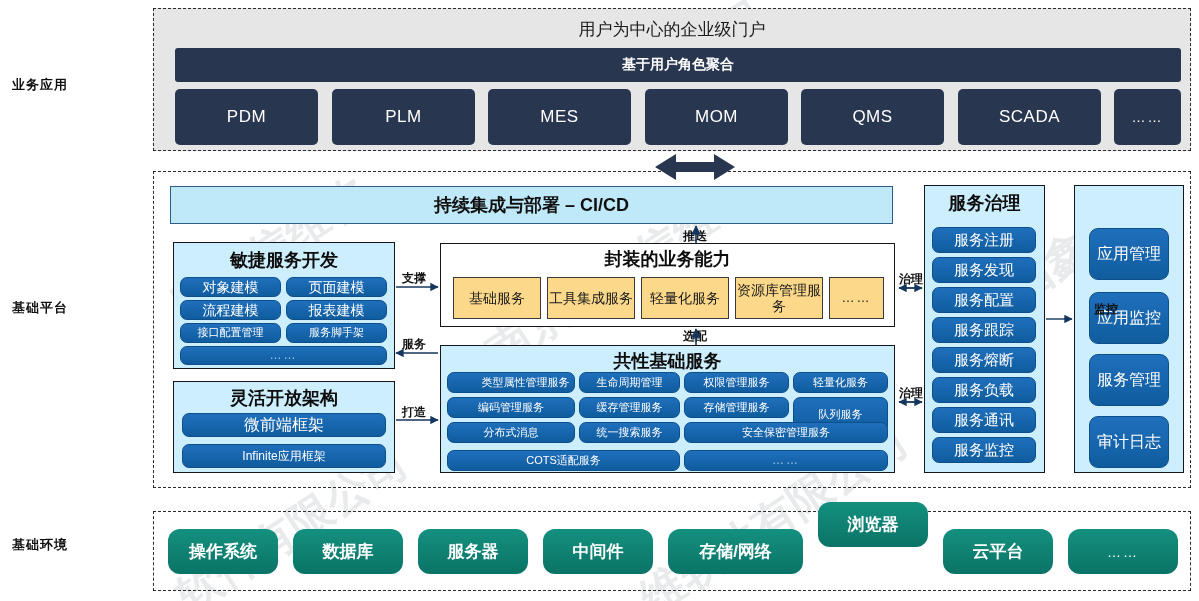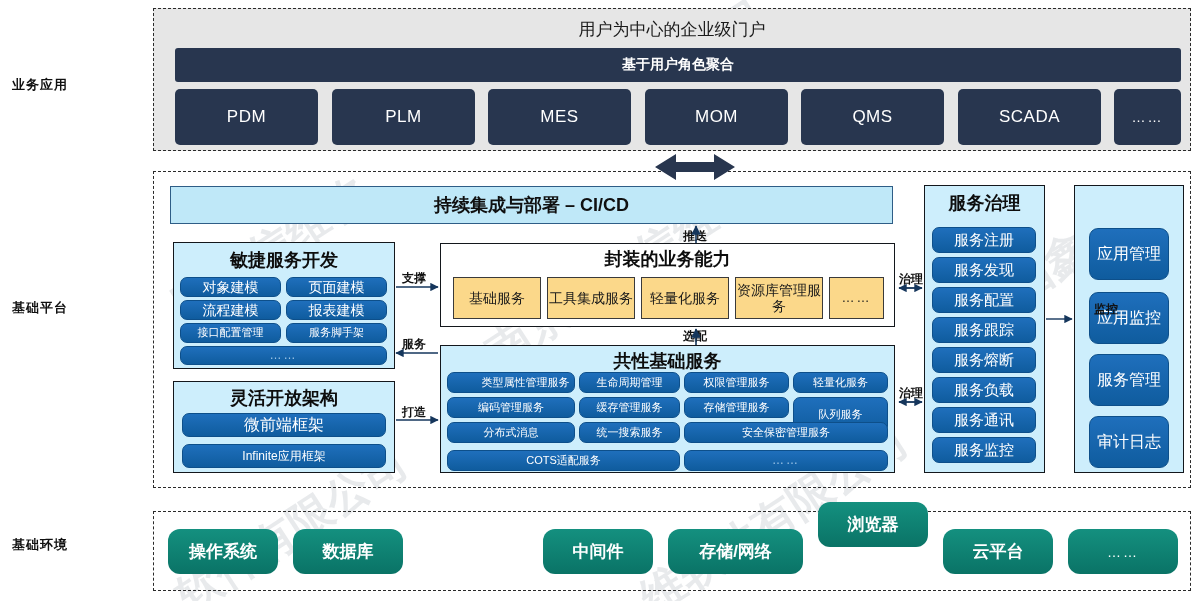--- a/index.html
+++ b/index.html
@@ -291,20 +291,21 @@
   </div>
   <div class="ops-pill" style="left:1089px;top:228px;width:80px;height:52px;">应用管理</div>
   <div class="ops-pill" style="left:1089px;top:292px;width:80px;height:52px;">应用监控</div>
   <div class="ops-pill" style="left:1089px;top:354px;width:80px;height:52px;">服务管理</div>
   <div class="ops-pill" style="left:1089px;top:416px;width:80px;height:52px;">审计日志</div>
 
   <div class="tier-panel" style="left:153px;top:511px;width:1038px;height:80px;"></div>
 
   <div class="env-box" style="left:168px;top:529px;width:110px;height:45px;">操作系统</div>
   <div class="env-box" style="left:293px;top:529px;width:110px;height:45px;">数据库</div>
+  <div class="env-box" style="left:418px;top:529px;width:110px;height:45px;">服务器</div>
   <div class="env-box" style="left:543px;top:529px;width:110px;height:45px;">中间件</div>
   <div class="env-box" style="left:668px;top:529px;width:135px;height:45px;">存储/网络</div>
   <div class="env-box" style="left:818px;top:502px;width:110px;height:45px;">浏览器</div>
   <div class="env-box" style="left:943px;top:529px;width:110px;height:45px;">云平台</div>
   <div class="env-box dots" style="left:1068px;top:529px;width:110px;height:45px;">……</div>
 
   <div class="arrow-label" style="left:683px;top:228px;">推送</div>
   <div class="arrow-label" style="left:683px;top:328px;text-align:center;">选配</div>
   <div class="arrow-label" style="left:402px;top:270px;">支撑</div>
   <div class="arrow-label" style="left:402px;top:336px;">服务</div>

